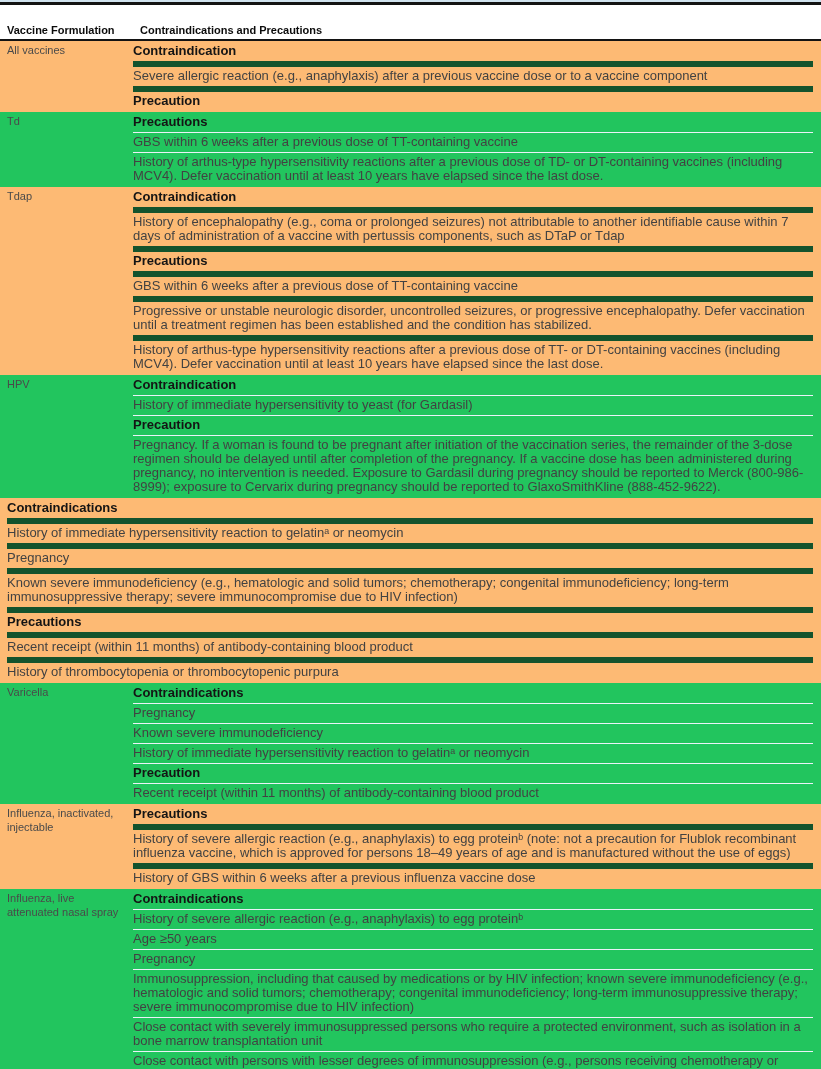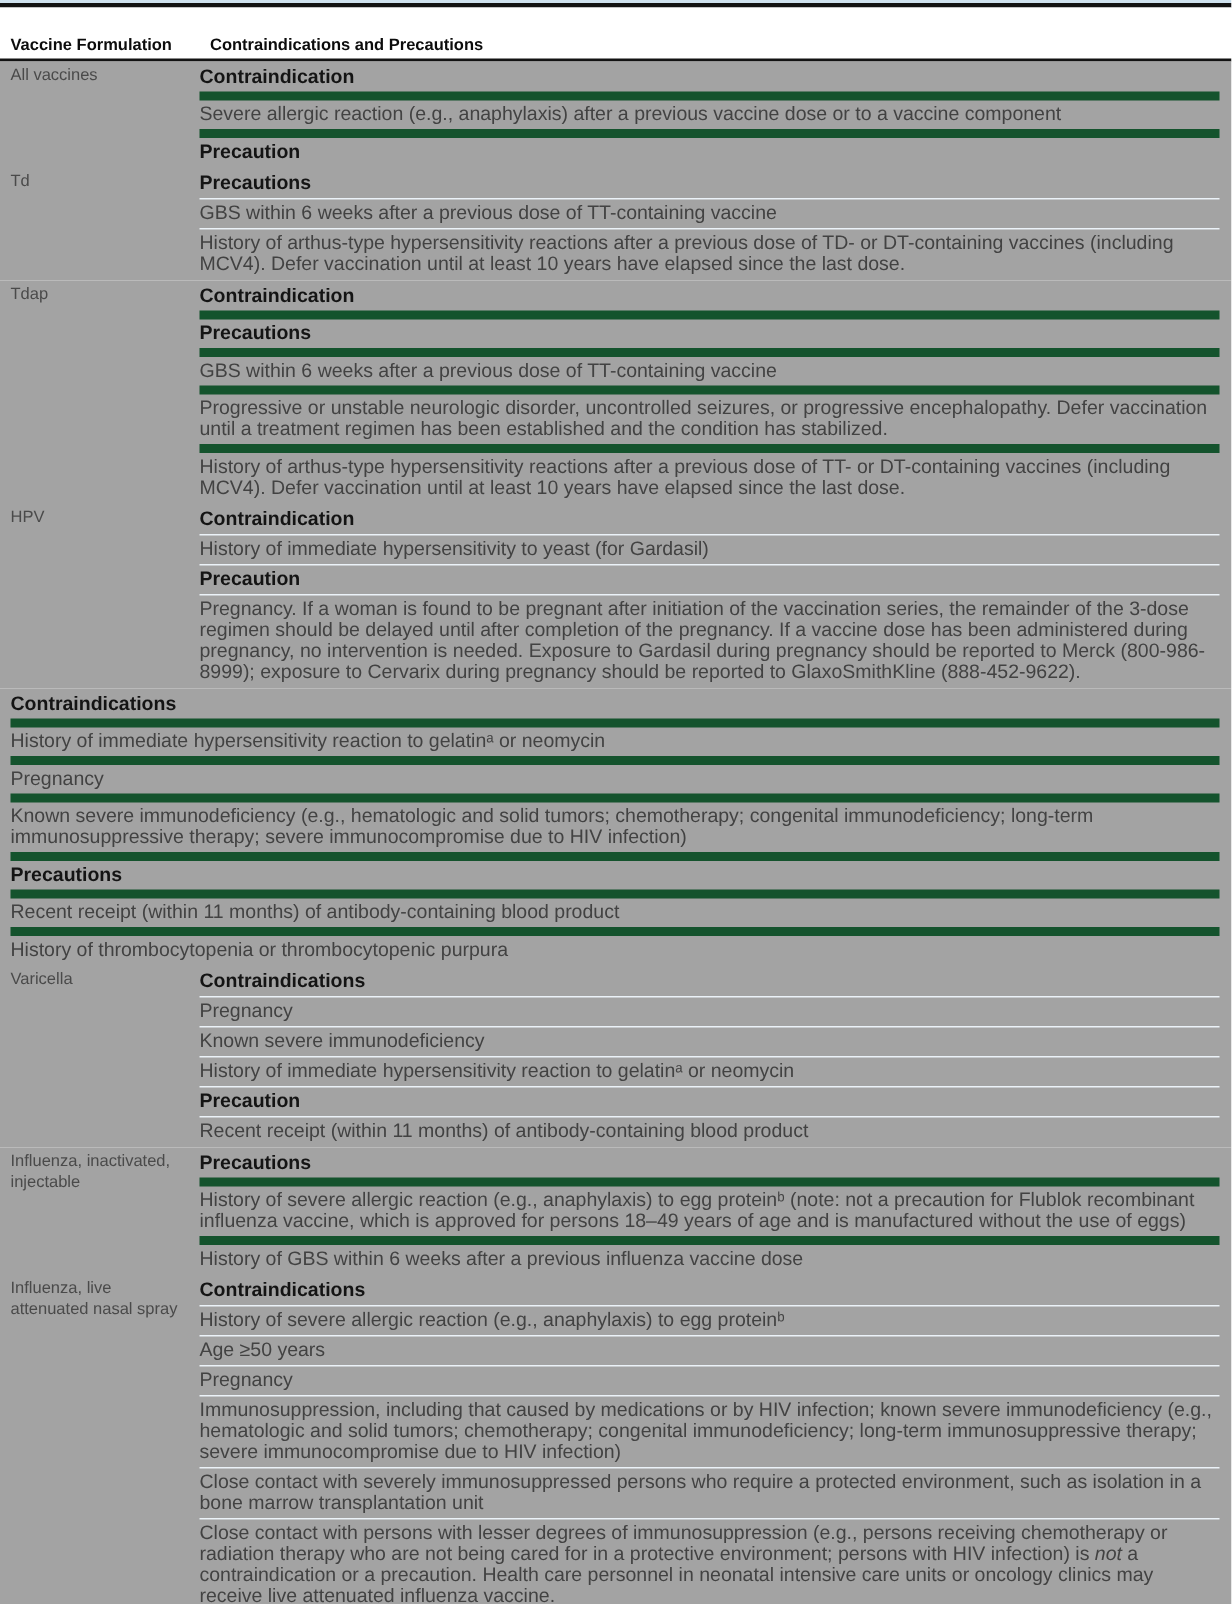--- a/index.html
+++ b/index.html
@@ -13,22 +13,22 @@
   .top-strip { height: 2px; background: #cfe2ee; }
   .rule-thick { height: 3px; background: #131313; }
   .rule-thin  { height: 2px; background: #131313; }
 
   .head-row { display: flex; background: #ffffff; padding: 19px 0 2px 0; }
   .head-cell { font-size: 11px; font-weight: bold; color: #0c0c0c; line-height: 13px; }
   .head-cell.c1 { width: 126px; padding-left: 7px; }
   .head-cell.c2 { flex: 1; padding-left: 7px; }
 
   .vrow { display: flex; }
-  .vrow.white { background: #a3a3a3; }
-  .vrow.blue  { background: #a3a3a3; }
+  .vrow.white { background: #fdba74; }
+  .vrow.blue  { background: #22c55e; }
 
   .vcell-left {
     width: 126px; flex: 0 0 126px;
     padding: 3px 4px 2px 7px;
     font-size: 11px; line-height: 13.5px; color: #4a4a4a;
     box-sizing: border-box;
   }
   .vcell-right { flex: 1; padding: 1px 8px 1px 7px; box-sizing: border-box; }
 
   .item { font-size: 13px; line-height: 14px; padding: 2px 0 3px 0; color: #424242; }
@@ -62,20 +62,21 @@
         <div class="vcell-right">
           <div class="item subheader">Precautions</div>
           <div class="item">GBS within 6 weeks after a previous dose of TT-containing vaccine</div>
           <div class="item">History of arthus-type hypersensitivity reactions after a previous dose of TD- or DT-containing vaccines (including MCV4). Defer vaccination until at least 10 years have elapsed since the last dose.</div>
         </div>
       </div>
       <div class="vrow white">
         <div class="vcell-left">Tdap</div>
         <div class="vcell-right">
           <div class="item subheader">Contraindication</div>
+          <div class="item">History of encephalopathy (e.g., coma or prolonged seizures) not attributable to another identifiable cause within 7 days of administration of a vaccine with pertussis components, such as DTaP or Tdap</div>
           <div class="item subheader">Precautions</div>
           <div class="item">GBS within 6 weeks after a previous dose of TT-containing vaccine</div>
           <div class="item">Progressive or unstable neurologic disorder, uncontrolled seizures, or progressive encephalopathy. Defer vaccination until a treatment regimen has been established and the condition has stabilized.</div>
           <div class="item">History of arthus-type hypersensitivity reactions after a previous dose of TT- or DT-containing vaccines (including MCV4). Defer vaccination until at least 10 years have elapsed since the last dose.</div>
         </div>
       </div>
       <div class="vrow blue">
         <div class="vcell-left">HPV</div>
         <div class="vcell-right">
           <div class="item subheader">Contraindication</div>

